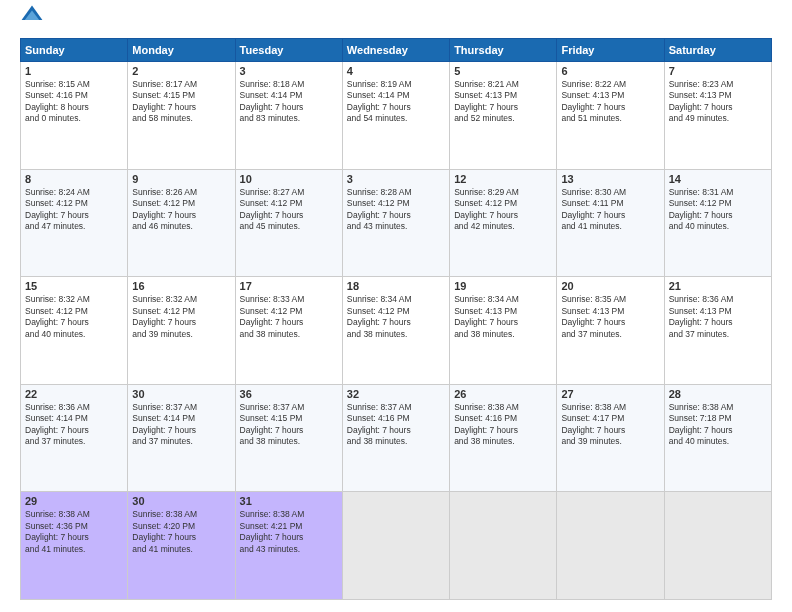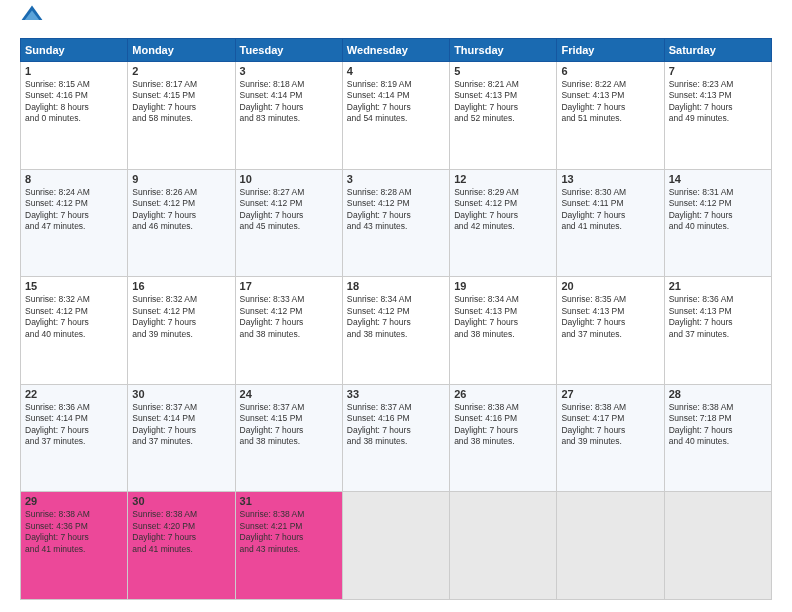--- a/index.html
+++ b/index.html
@@ -75,21 +75,21 @@
       padding: 3px 4px;
       font-size: 8.5px;
       color: #333;
       background: #fff;
       height: 80px;
     }
     .calendar tr:nth-child(even) td {
       background: #f5f8fc;
     }
     .calendar tr:last-child td {
-      background: #ec4899;
+      background: #c4b5fd;
     }
     .day-num {
       font-size: 11px;
       font-weight: bold;
       display: block;
       margin-bottom: 2px;
     }
     .cell-line {
       display: block;
       line-height: 1.35;
@@ -294,28 +294,28 @@
             <span class="cell-line">and 37 minutes.</span>
           </td>
           <td>
             <span class="day-num">30</span>
             <span class="cell-line">Sunrise: 8:37 AM</span>
             <span class="cell-line">Sunset: 4:14 PM</span>
             <span class="cell-line">Daylight: 7 hours</span>
             <span class="cell-line">and 37 minutes.</span>
           </td>
           <td>
-            <span class="day-num">24</span>
+            <span class="day-num">36</span>
             <span class="cell-line">Sunrise: 8:37 AM</span>
             <span class="cell-line">Sunset: 4:15 PM</span>
             <span class="cell-line">Daylight: 7 hours</span>
             <span class="cell-line">and 38 minutes.</span>
           </td>
           <td>
-            <span class="day-num">33</span>
+            <span class="day-num">32</span>
             <span class="cell-line">Sunrise: 8:37 AM</span>
             <span class="cell-line">Sunset: 4:16 PM</span>
             <span class="cell-line">Daylight: 7 hours</span>
             <span class="cell-line">and 38 minutes.</span>
           </td>
           <td>
             <span class="day-num">26</span>
             <span class="cell-line">Sunrise: 8:38 AM</span>
             <span class="cell-line">Sunset: 4:16 PM</span>
             <span class="cell-line">Daylight: 7 hours</span>

